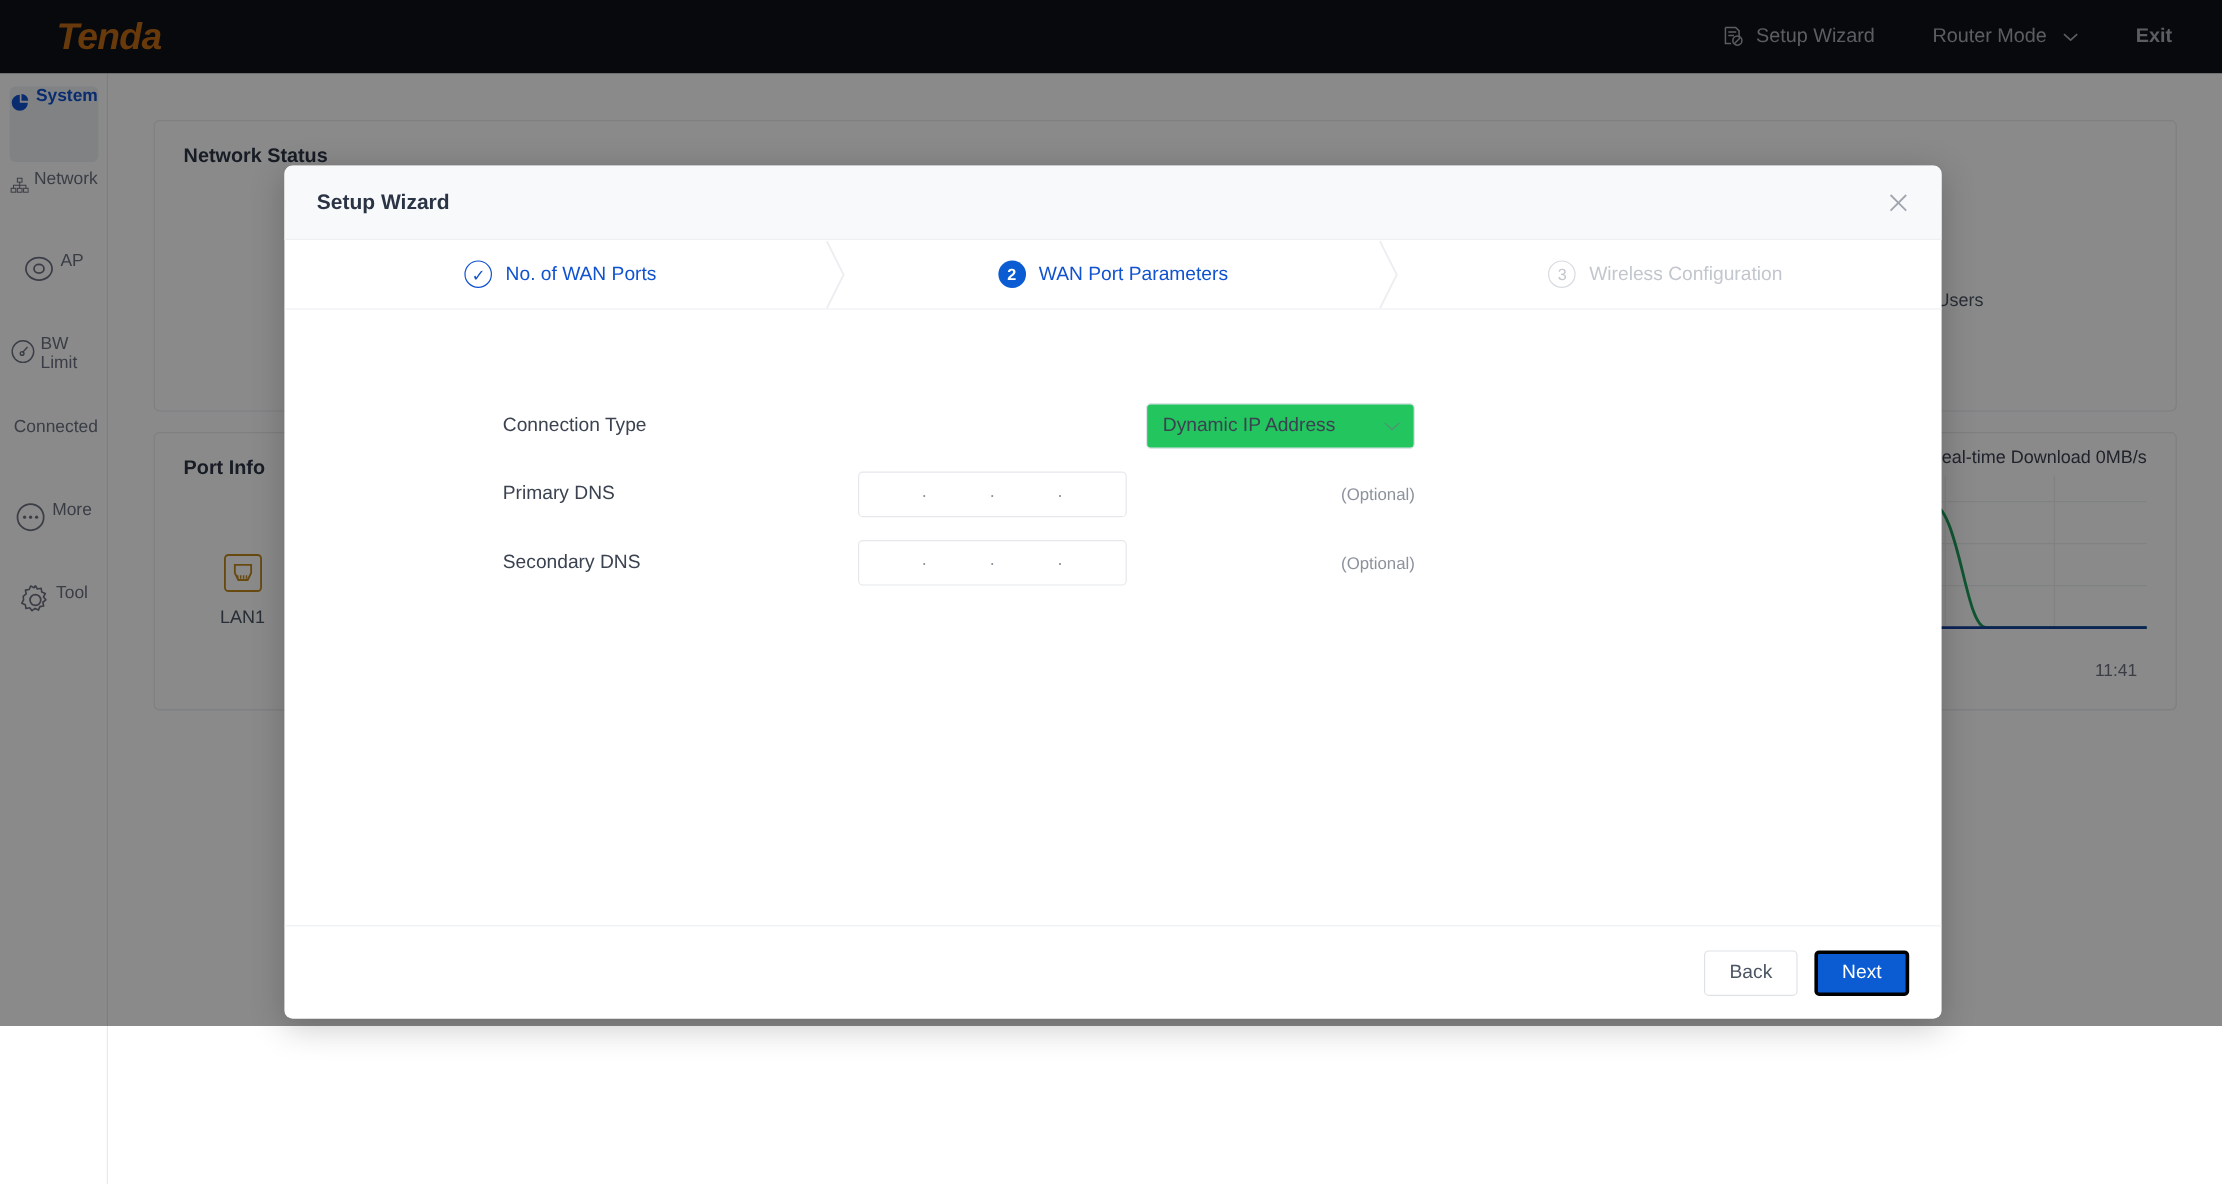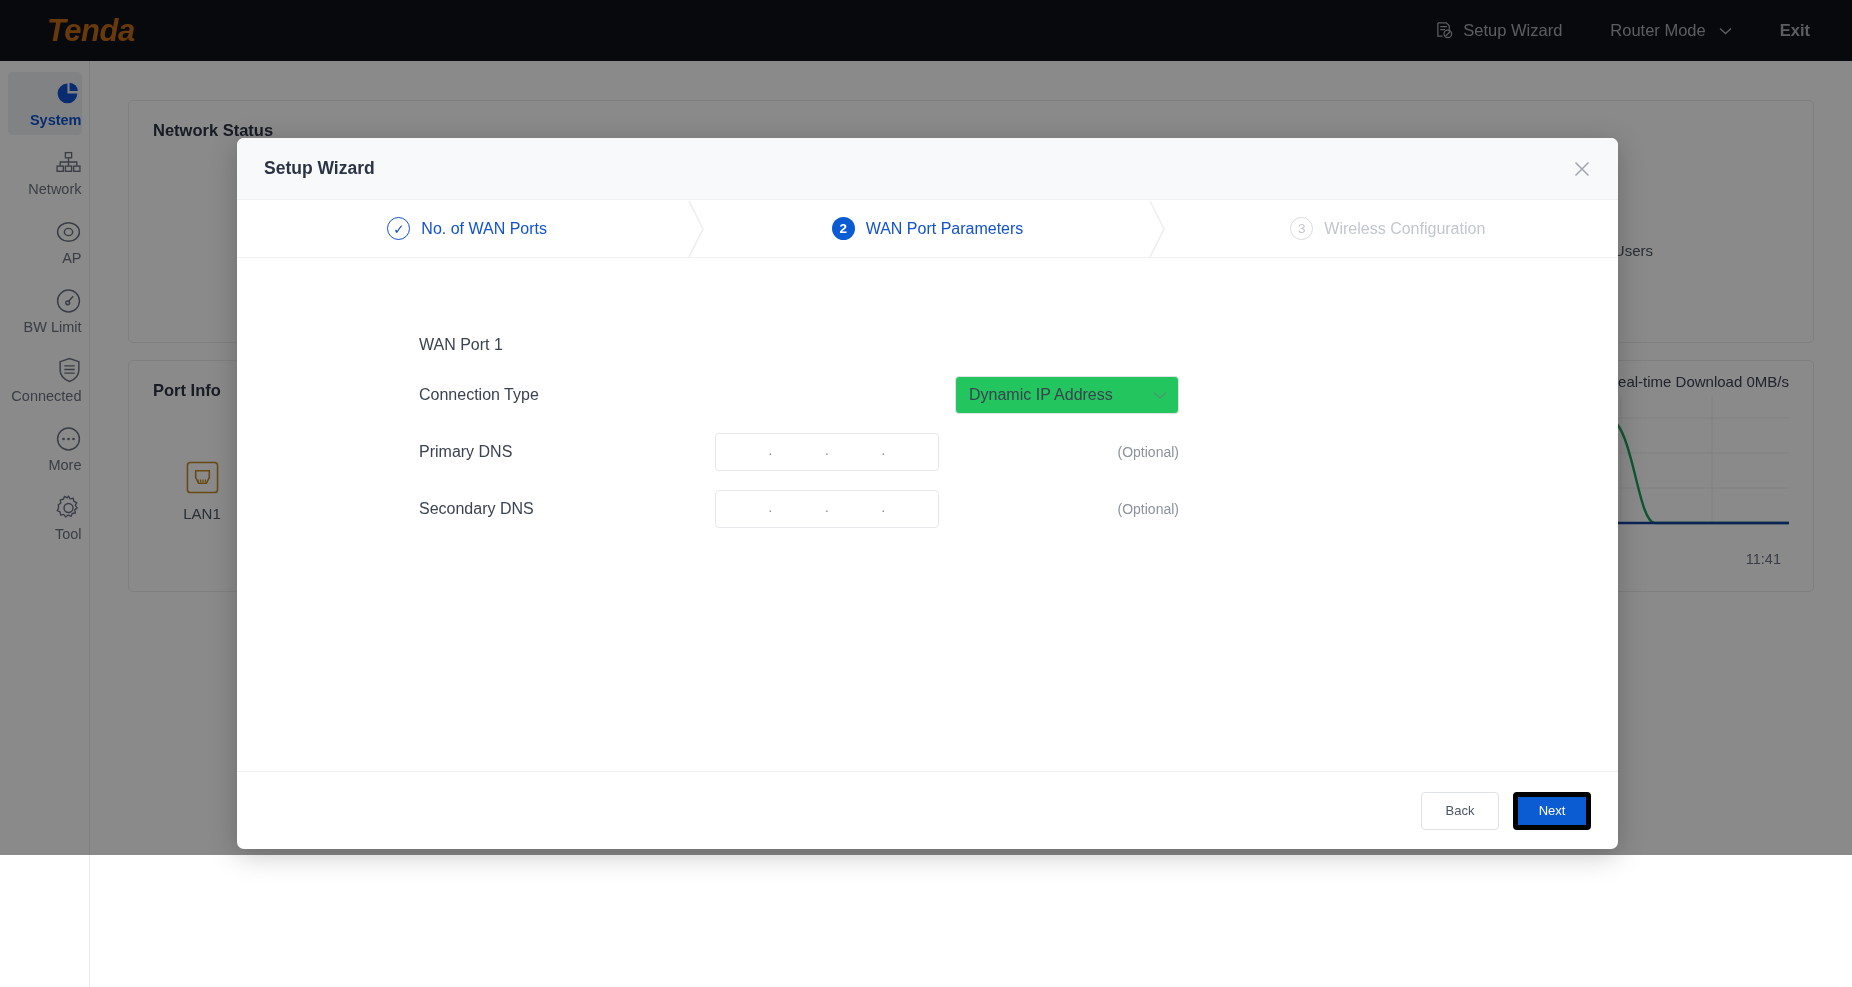--- a/index.html
+++ b/index.html
@@ -58,22 +58,22 @@
     position: absolute; top: 61px; left: 0;
     width: 90px; height: 926px;
     background: #ffffff;
     border-right: 1px solid #e8eaee;
     padding-top: 11px;
     z-index: 3;
   }
   .side-item {
     width: 74px; margin: 0 auto 6px auto;
     height: 63px;
-    display: flex; flex-direction: column;
-    align-items: flex-end; justify-content: center;
+    display: flex; flex-direction: row;
+    align-items: flex-start; justify-content: center;
     gap: 4px;
     border-radius: 5px;
     color: #6b7280;
     font-size: 14.5px;
     cursor: pointer;
   }
   .side-item.active {
     background: #eef0f3;
     color: #1152cf;
     font-weight: bold;
@@ -275,27 +275,27 @@
     height: 78px;
     border-top: 1px solid #eef0f3;
     display: flex; align-items: center; justify-content: flex-end;
     gap: 14px;
     padding-right: 27px;
     flex: none;
   }
   .btn {
     height: 38px; min-width: 78px;
     border-radius: 4px;
-    font-size: 13px;
+    font-size: 16px;
     display: flex; align-items: center; justify-content: center;
     cursor: pointer;
     padding: 0 20px;
   }
   .btn-back { border: 1px solid #dfe2e7; background: #fff; color: #4b5563; }
-  .btn-next { background: #0b5bd3; color: #fff; border: 5px solid #000000; }
+  .btn-next { background: #0b5bd3; color: #fff; border: 3px solid #000000; }
 </style>
 </head>
 <body>
 
 <div id="app">
 
   <div class="header">
     <div class="logo">Tenda</div>
     <div class="header-nav">
 
@@ -471,21 +471,20 @@
       <div class="step todo">
         <span class="step-num">3</span>
         <span>Wireless Configuration</span>
       </div>
 
     </div>
 
     <div class="modal-body">
       <div class="form">
 
-        <div class="row-title">WAN Port 1</div>
 
         <div class="form-row">
           <div class="form-lbl">Connection Type</div>
           <div class="select">
             <span class="sv">Dynamic IP Address</span>
             <svg class="sel-chev" width="14" height="9" viewBox="0 0 14 9" fill="none">
               <path d="M1 1.5l6 5.5 6-5.5" stroke="#6b7280" stroke-width="1.4" fill="none"></path>
             </svg>
           </div>
         </div>

